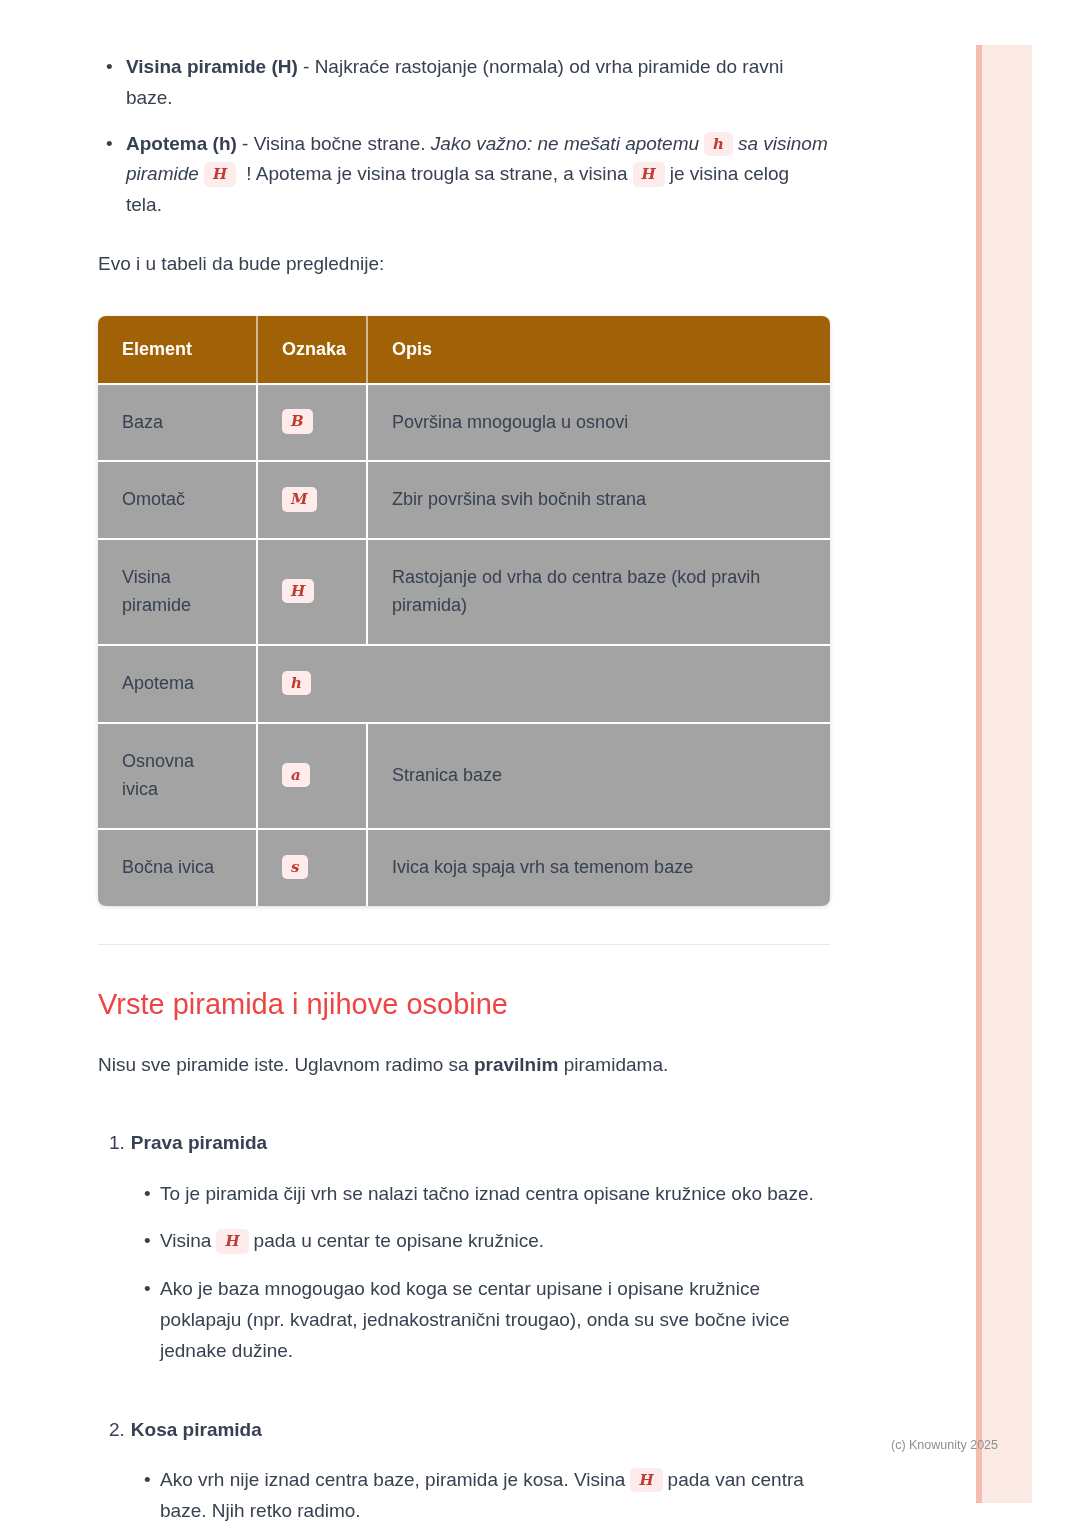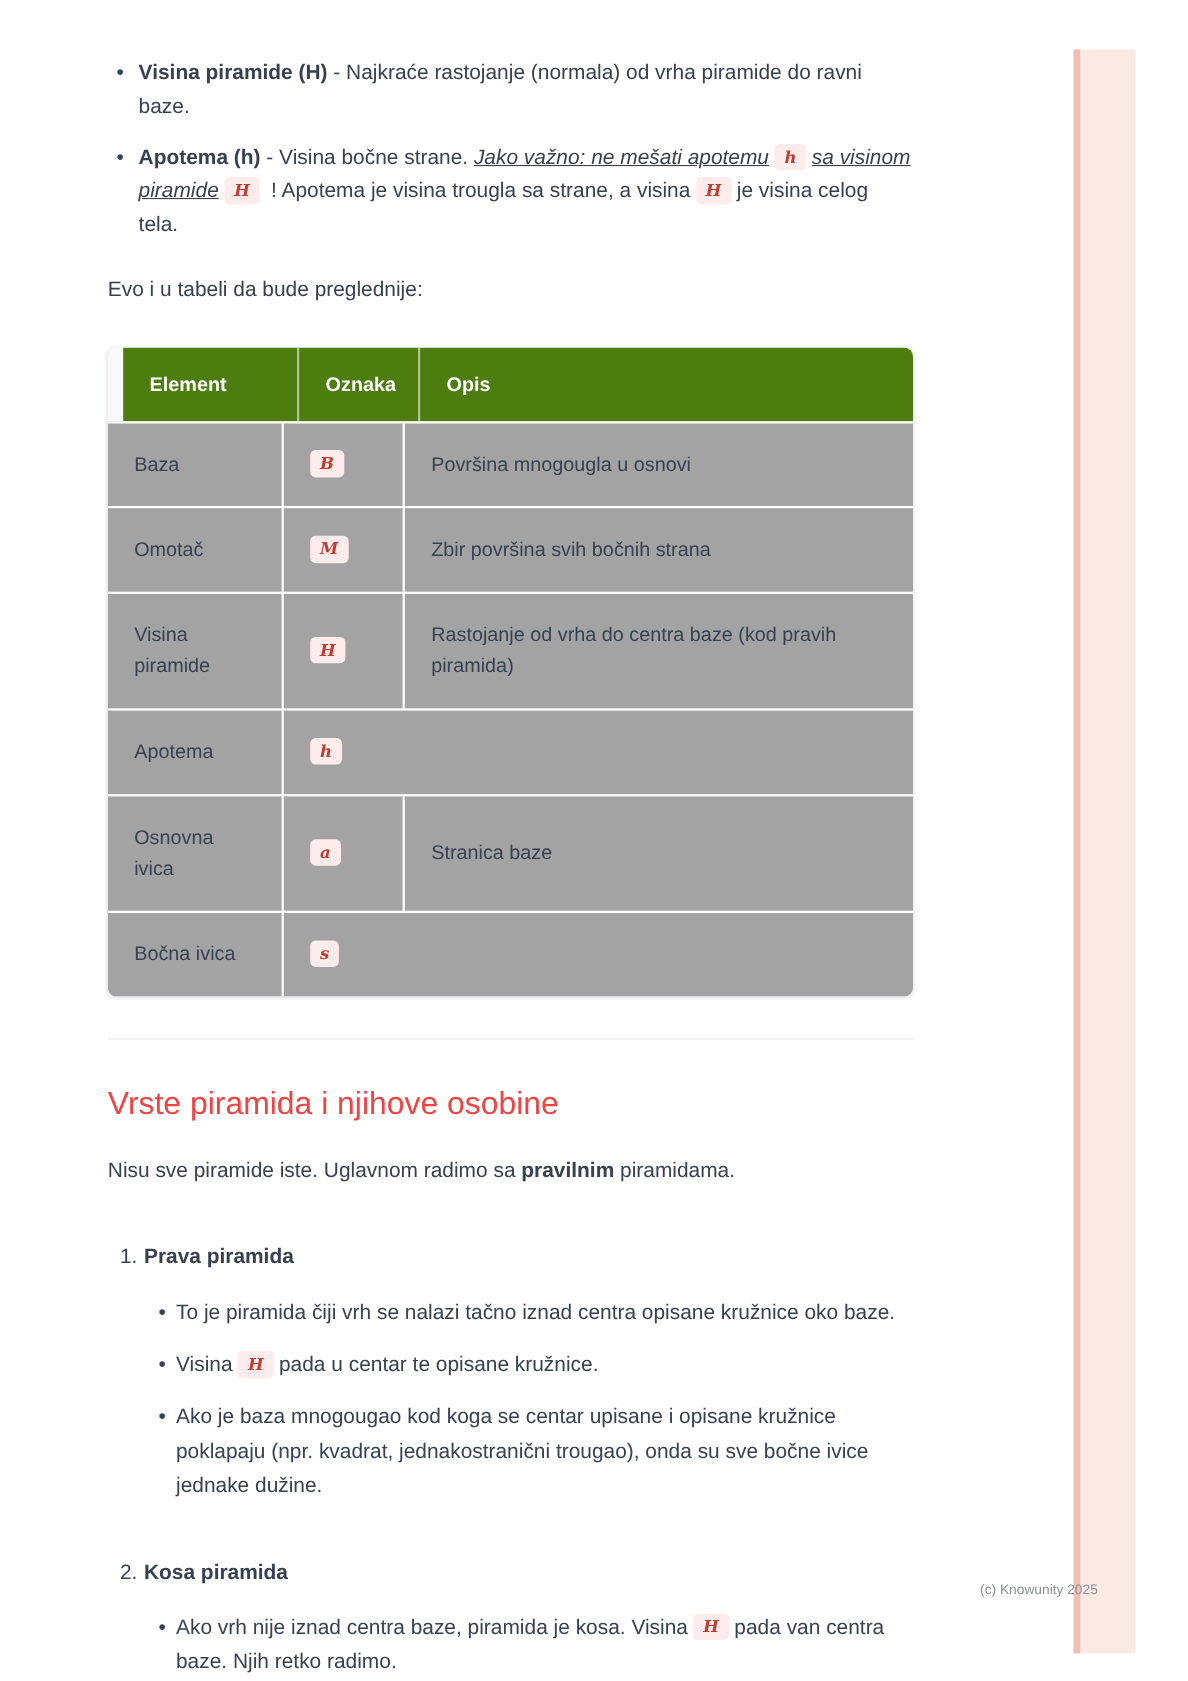--- a/index.html
+++ b/index.html
@@ -34,21 +34,21 @@
   }
   .text-col { width: 732px; }
 
   
   .para {
     font-size: 19px;
     line-height: 1.62;
     margin-top: 28px;
   }
   .bold { font-weight: 700; }
-  .italic { font-style: italic; text-decoration: underline; }
+  .italic { font-style: italic; }
 
   
   .bullet-list { list-style: none; }
   .bullet-list > li {
     position: relative;
     padding-left: 28px;
     margin-bottom: 15px;
     font-size: 19px;
     line-height: 1.62;
   }
@@ -84,23 +84,22 @@
     border-radius: 8px;
     overflow: hidden;
     box-shadow: 0 1px 4px rgba(15, 23, 42, 0.14);
     background: #f8f9fa;
   }
   .t-row, .t-head {
     display: grid;
     grid-template-columns: 160px 110px 1fr;
   }
   .t-head {
-    background: #4d7c0f;
+    background: #a16207;
     color: #ffffff;
-    margin-left: 14px;
   }
   .th {
     padding: 23px 24px;
     font-weight: 700;
     font-size: 18px;
     border-right: 2px solid rgba(255,255,255,0.55);
   }
   .th:last-child { border-right: none; }
   .t-row {
     background: #a3a3a3;
@@ -231,20 +230,21 @@
             <span class="badge">a</span>
           </div>
         <div class="td">Stranica baze</div>
       </div>
 
       <div class="t-row">
         <div class="td">Bočna ivica</div>
         <div class="td">
             <span class="badge">s</span>
           </div>
+        <div class="td">Ivica koja spaja vrh sa temenom baze</div>
       </div>
     </div>
 
     <hr class="divider">
 
     <h2 class="section-heading">Vrste piramida i njihove osobine</h2>
 
     <p class="para text-col">
       <span>Nisu sve piramide iste. Uglavnom radimo sa </span><span class="bold">pravilnim</span><span> piramidama.</span>
     </p>

